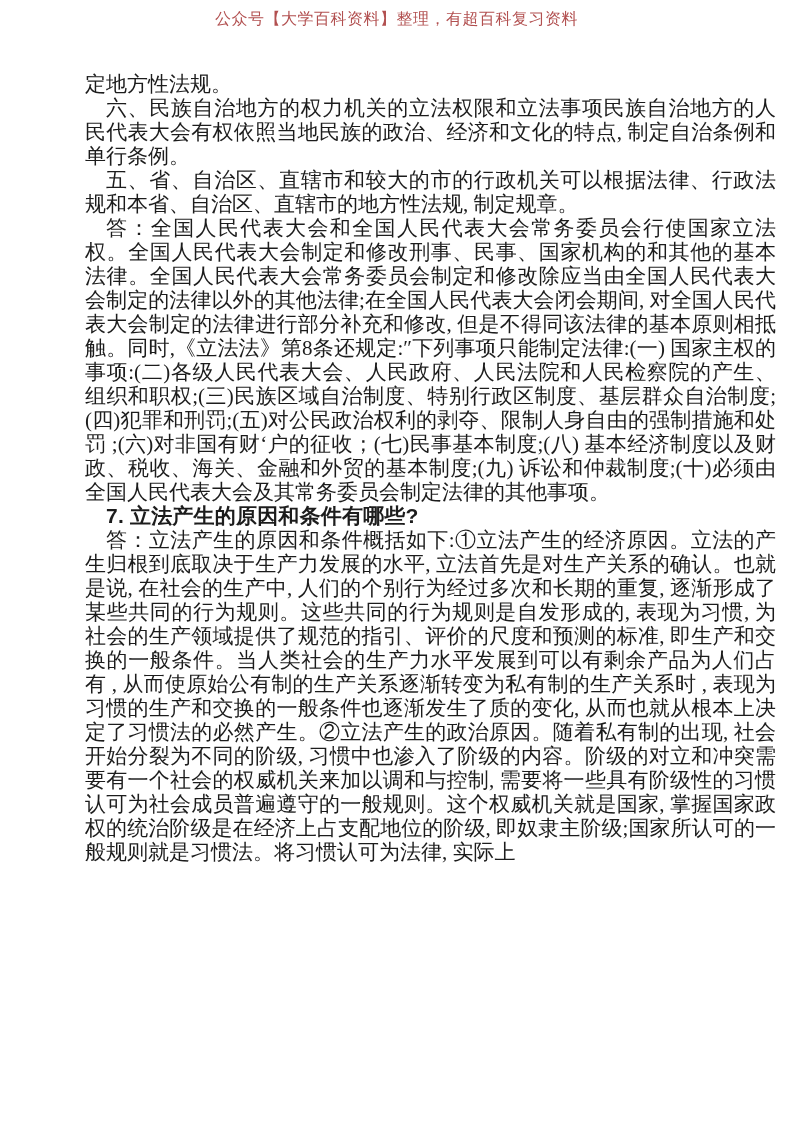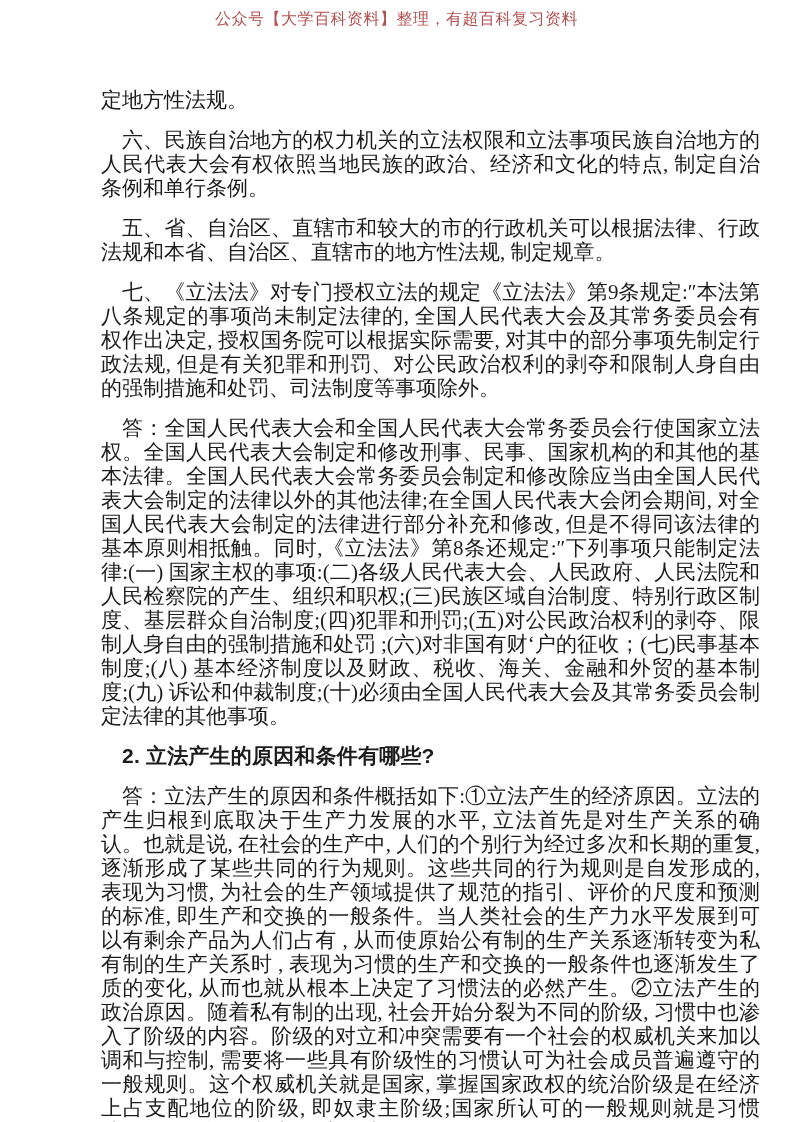--- a/index.html
+++ b/index.html
@@ -34,37 +34,36 @@
     top: 72px;
     width: 691px;
     font-size: 21px;
     line-height: 24px;
     color: #1c1c1c;
     text-align: justify;
     text-justify: inter-character;
     text-align-last: left;
   }
   .doc-body p {
-    margin: 16px;
+    margin: 0;
     padding: 0;
   }
   .para.indent { text-indent: 1em; }
   .para.heading {
     font-weight: bold;
     font-family: "Liberation Sans", "DejaVu Sans", sans-serif;
     letter-spacing: 0.2px;
   }
 </style>
 </head>
 <body>
 
 <div class="page">
   <div class="header-note" style="color: rgb(178, 80, 80);">公众号【大学百科资料】整理，有超百科复习资料</div>
   <div class="doc-body" style="color: rgb(28, 28, 28);">
       <p class="para body">定地方性法规。</p>
       <p class="para body indent">六、民族自治地方的权力机关的立法权限和立法事项民族自治地方的人民代表大会有权依照当地民族的政治、经济和文化的特点, 制定自治条例和单行条例。</p>
       <p class="para body indent">五、省、自治区、直辖市和较大的市的行政机关可以根据法律、行政法规和本省、自治区、直辖市的地方性法规, 制定规章。</p>
-      <p class="para body indent">七、《立法法》对专门授权立法的规定《立法法》第9条规定:″本法第八条规定的事项尚未制定法律的, 全国人民代表大会及其常务委员会有权作出决定, 授权国务院可以根据实际需要, 对其中的部分事项先制定行政法规, 但是有关犯罪和刑罚、对公民政治权利的剥夺和限制人身自由的强制措施和处罚、司法制度等事项除外。</p>
       <p class="para body indent">答：全国人民代表大会和全国人民代表大会常务委员会行使国家立法权。全国人民代表大会制定和修改刑事、民事、国家机构的和其他的基本法律。全国人民代表大会常务委员会制定和修改除应当由全国人民代表大会制定的法律以外的其他法律;在全国人民代表大会闭会期间, 对全国人民代表大会制定的法律进行部分补充和修改, 但是不得同该法律的基本原则相抵触。同时,《立法法》第8条还规定:″下列事项只能制定法律:(一) 国家主权的事项:(二)各级人民代表大会、人民政府、人民法院和人民检察院的产生、组织和职权;(三)民族区域自治制度、特别行政区制度、基层群众自治制度;(四)犯罪和刑罚;(五)对公民政治权利的剥夺、限制人身自由的强制措施和处罚 ;(六)对非国有财‘户的征收；(七)民事基本制度;(八) 基本经济制度以及财政、税收、海关、金融和外贸的基本制度;(九) 诉讼和仲裁制度;(十)必须由全国人民代表大会及其常务委员会制定法律的其他事项。</p>
-      <p class="para heading indent">2. 立法产生的原因和条件有哪些?</p>
+      <p class="para heading indent">7. 立法产生的原因和条件有哪些?</p>
       <p class="para body indent">答：立法产生的原因和条件概括如下:①立法产生的经济原因。立法的产生归根到底取决于生产力发展的水平, 立法首先是对生产关系的确认。也就是说, 在社会的生产中, 人们的个别行为经过多次和长期的重复, 逐渐形成了某些共同的行为规则。这些共同的行为规则是自发形成的, 表现为习惯, 为社会的生产领域提供了规范的指引、评价的尺度和预测的标准, 即生产和交换的一般条件。当人类社会的生产力水平发展到可以有剩余产品为人们占有 , 从而使原始公有制的生产关系逐渐转变为私有制的生产关系时 , 表现为习惯的生产和交换的一般条件也逐渐发生了质的变化, 从而也就从根本上决定了习惯法的必然产生。②立法产生的政治原因。随着私有制的出现, 社会开始分裂为不同的阶级, 习惯中也渗入了阶级的内容。阶级的对立和冲突需要有一个社会的权威机关来加以调和与控制, 需要将一些具有阶级性的习惯认可为社会成员普遍遵守的一般规则。这个权威机关就是国家, 掌握国家政权的统治阶级是在经济上占支配地位的阶级, 即奴隶主阶级;国家所认可的一般规则就是习惯法。将习惯认可为法律, 实际上</p>
     </div>
 </div>
 
 </body></html>

